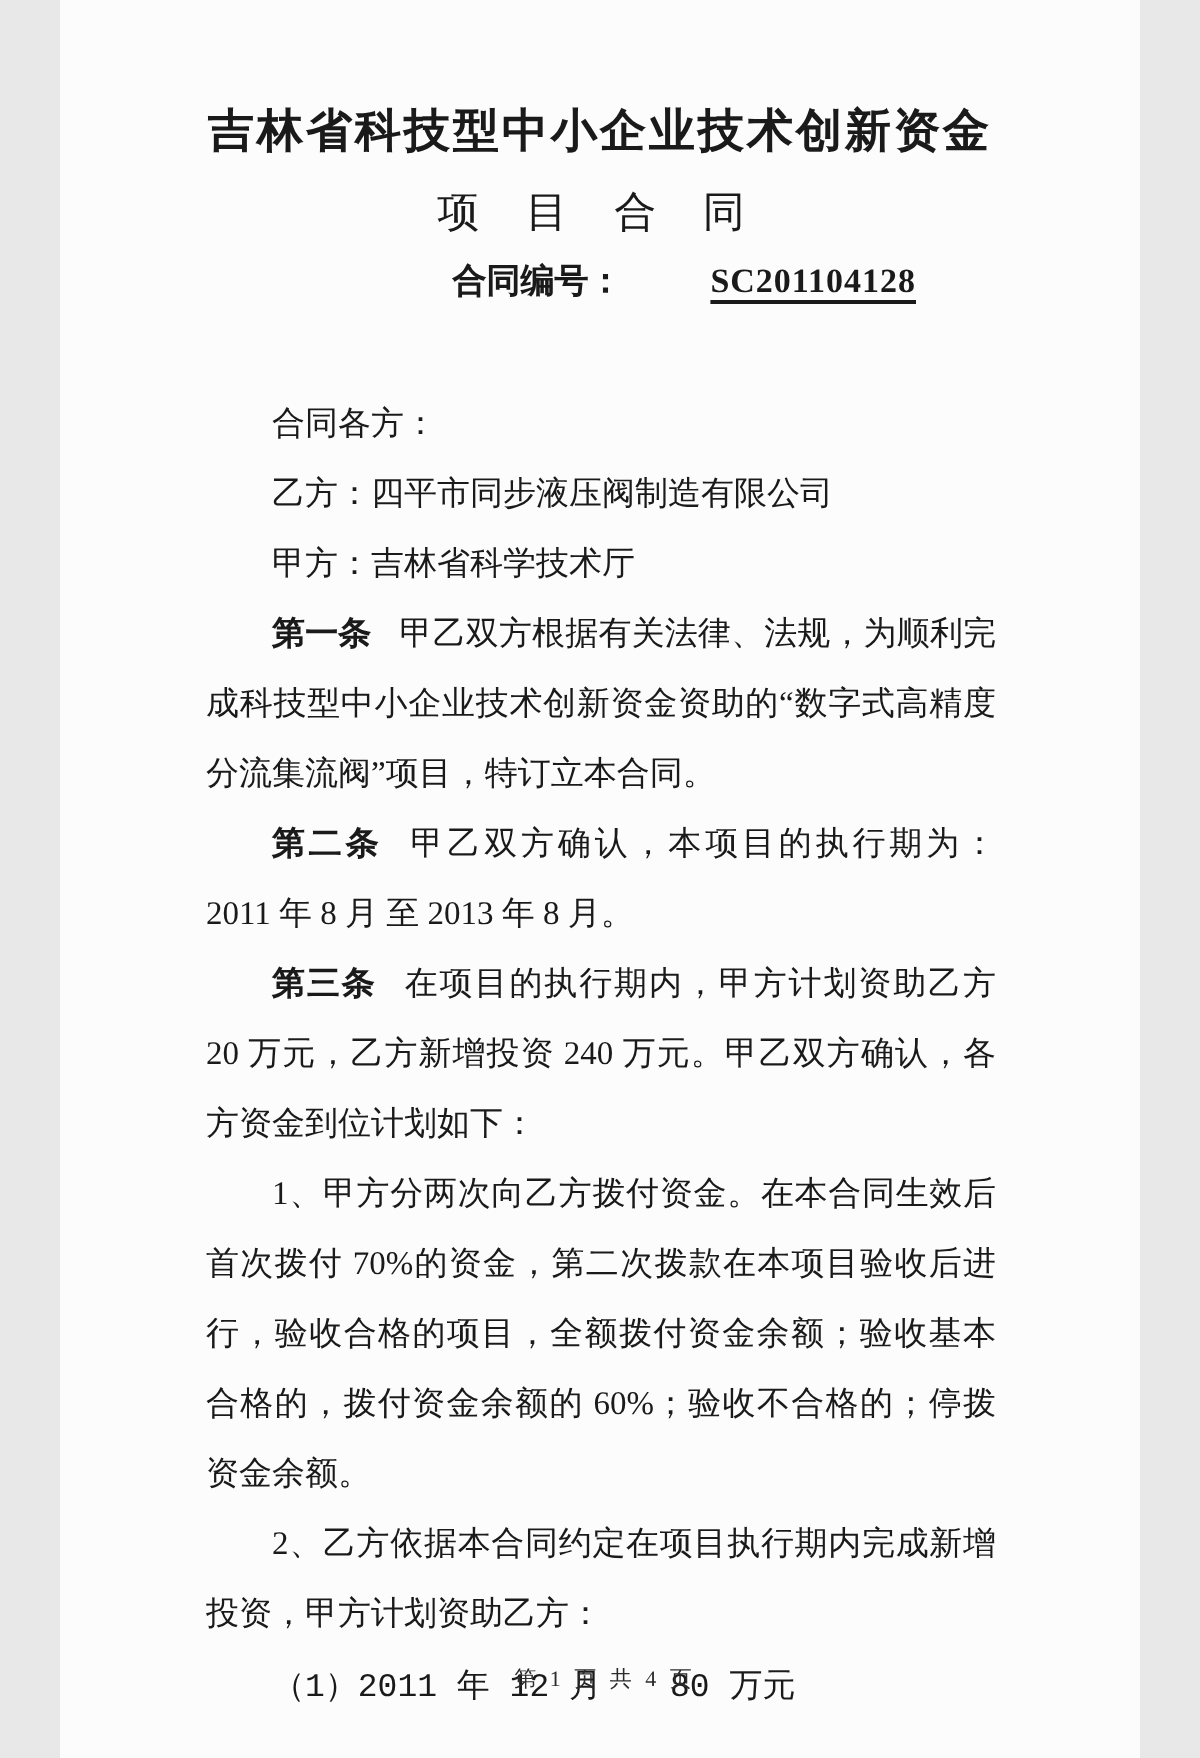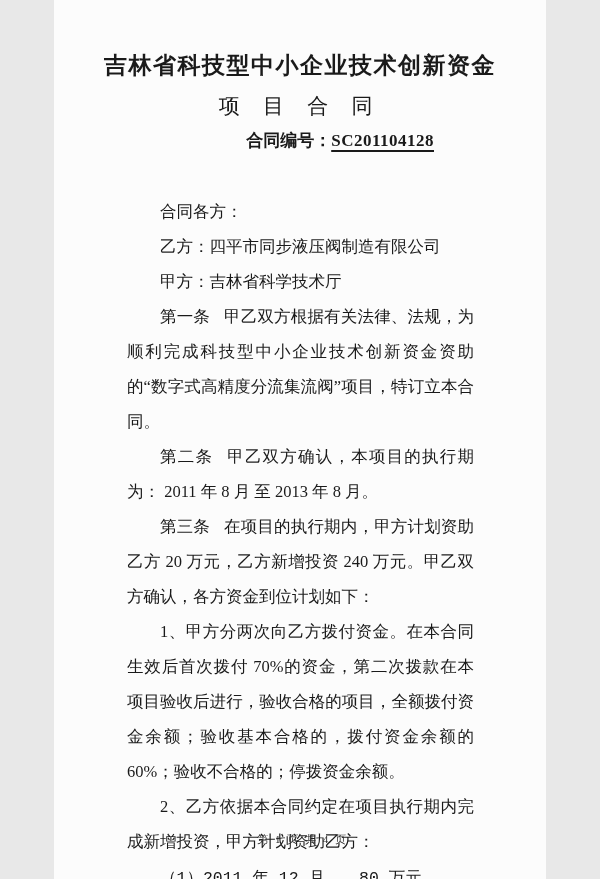--- a/index.html
+++ b/index.html
@@ -1,18 +1,18 @@
 <!DOCTYPE html>
 <html><head>
 <meta charset="utf-8">
 <style>
   html, body { margin: 0; padding: 0; background: #e8e8e8; }
   .page {
     position: relative;
-    width: 492px;
+    width: 540px;
     height: 879px;
     margin: 0 auto;
     background: #fcfcfc;
     color: #1a1a1a;
     font-family: "Liberation Serif", serif;
     overflow: hidden;
     box-sizing: border-box;
   }
   
   .titles { padding-top: 50px; text-align: center; }
@@ -36,33 +36,34 @@
     font-size: 17px;
     font-weight: bold;
     line-height: 26px;
     white-space: nowrap;
   }
   .contract-no-value {
     text-decoration: underline;
     text-underline-offset: 4px;
     text-decoration-thickness: 1.5px;
     letter-spacing: 0.5px;
+    margin-left: 44px;
   }
   
   .bodytext {
     padding: 0 72px 0 73px;
     margin-top: 40px;
     font-size: 16.5px;
     line-height: 35px;
     text-align: justify;
   }
   .bodytext p { margin: 0; }
   .indent { text-indent: 2em; }
   .bold { font-weight: normal; }
-  .clause-num { font-weight: normal; margin-right: 0.85em; }
+  .clause-num { font-weight: bold; margin-right: 0.85em; }
   
   .sched { display: flex; line-height: 39px; font-family: Liberation Mono, monospace; }
   .sched-label {
     box-sizing: border-box;
     padding-left: 2em;
     width: 232px;
     flex: 0 0 auto;
     white-space: nowrap;
   }
   .sched-amount { white-space: nowrap; }

